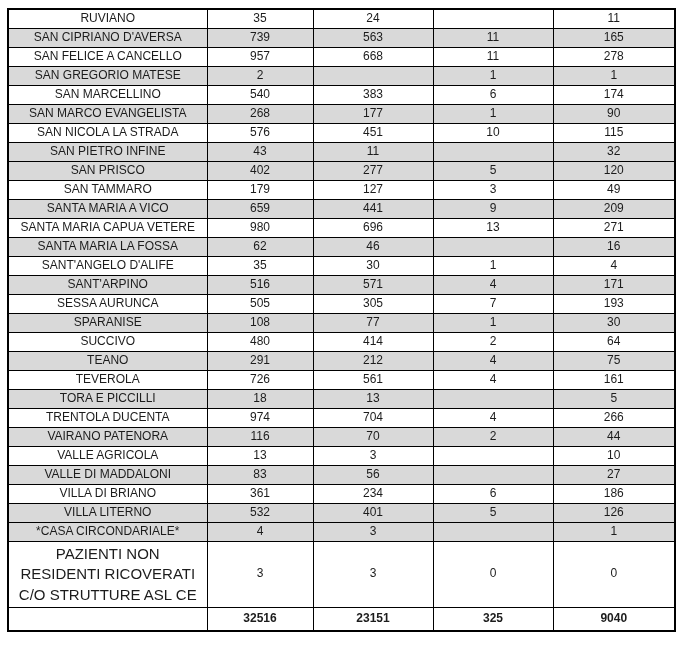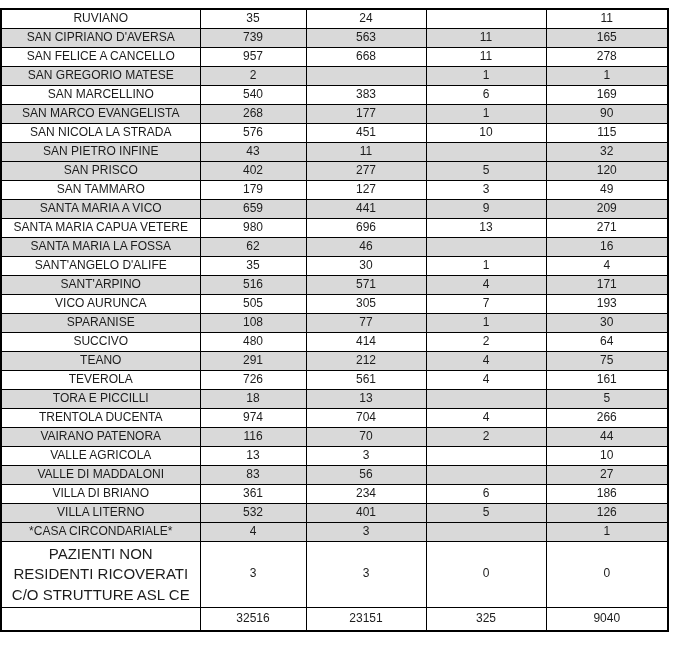--- a/index.html
+++ b/index.html
@@ -8,21 +8,21 @@
     background: #ffffff;
     width: 689px;
     height: 666px;
     font-family: "Liberation Sans", sans-serif;
     overflow: hidden;
   }
   .page {
     box-sizing: border-box;
     width: 689px;
     height: 612px;
-    padding: 8px 11px 8px 0;
+    padding: 8px 11px 8px 7px;
     border-radius: 23px;
   }
   table.data-table {
     border-collapse: collapse;
     table-layout: fixed;
     width: 667px;
     border: 2px solid #000000;
   }
   table.data-table td {
     border: 1px solid #000000;
@@ -42,21 +42,21 @@
   }
   tr.shaded td { background: #d9d9d9; }
   tr.tall td { height: 53px; }
   tr.tall td.name-cell {
     white-space: normal;
     font-size: 15px;
     line-height: 1.35;
     padding: 2px 6px;
   }
   tr.bold td {
-    font-weight: normal;
+    font-weight: bold;
     height: 22px;
   }
 </style>
 </head>
 <body>
 
 <div class="page">
   <table class="data-table">
     <colgroup>
       <col style="width:199px">
@@ -96,21 +96,21 @@
     <td></td>
     <td>1</td>
     <td>1</td>
   </tr>
 
   <tr>
     <td class="name-cell">SAN MARCELLINO</td>
     <td>540</td>
     <td>383</td>
     <td>6</td>
-    <td>169</td>
+    <td>174</td>
   </tr>
 
   <tr class="shaded">
     <td class="name-cell">SAN MARCO EVANGELISTA</td>
     <td>268</td>
     <td>177</td>
     <td>1</td>
     <td>90</td>
   </tr>
 
@@ -181,21 +181,21 @@
 
   <tr class="shaded">
     <td class="name-cell">SANT'ARPINO</td>
     <td>516</td>
     <td>571</td>
     <td>4</td>
     <td>171</td>
   </tr>
 
   <tr>
-    <td class="name-cell">VICO AURUNCA</td>
+    <td class="name-cell">SESSA AURUNCA</td>
     <td>505</td>
     <td>305</td>
     <td>7</td>
     <td>193</td>
   </tr>
 
   <tr class="shaded">
     <td class="name-cell">SPARANISE</td>
     <td>108</td>
     <td>77</td>

